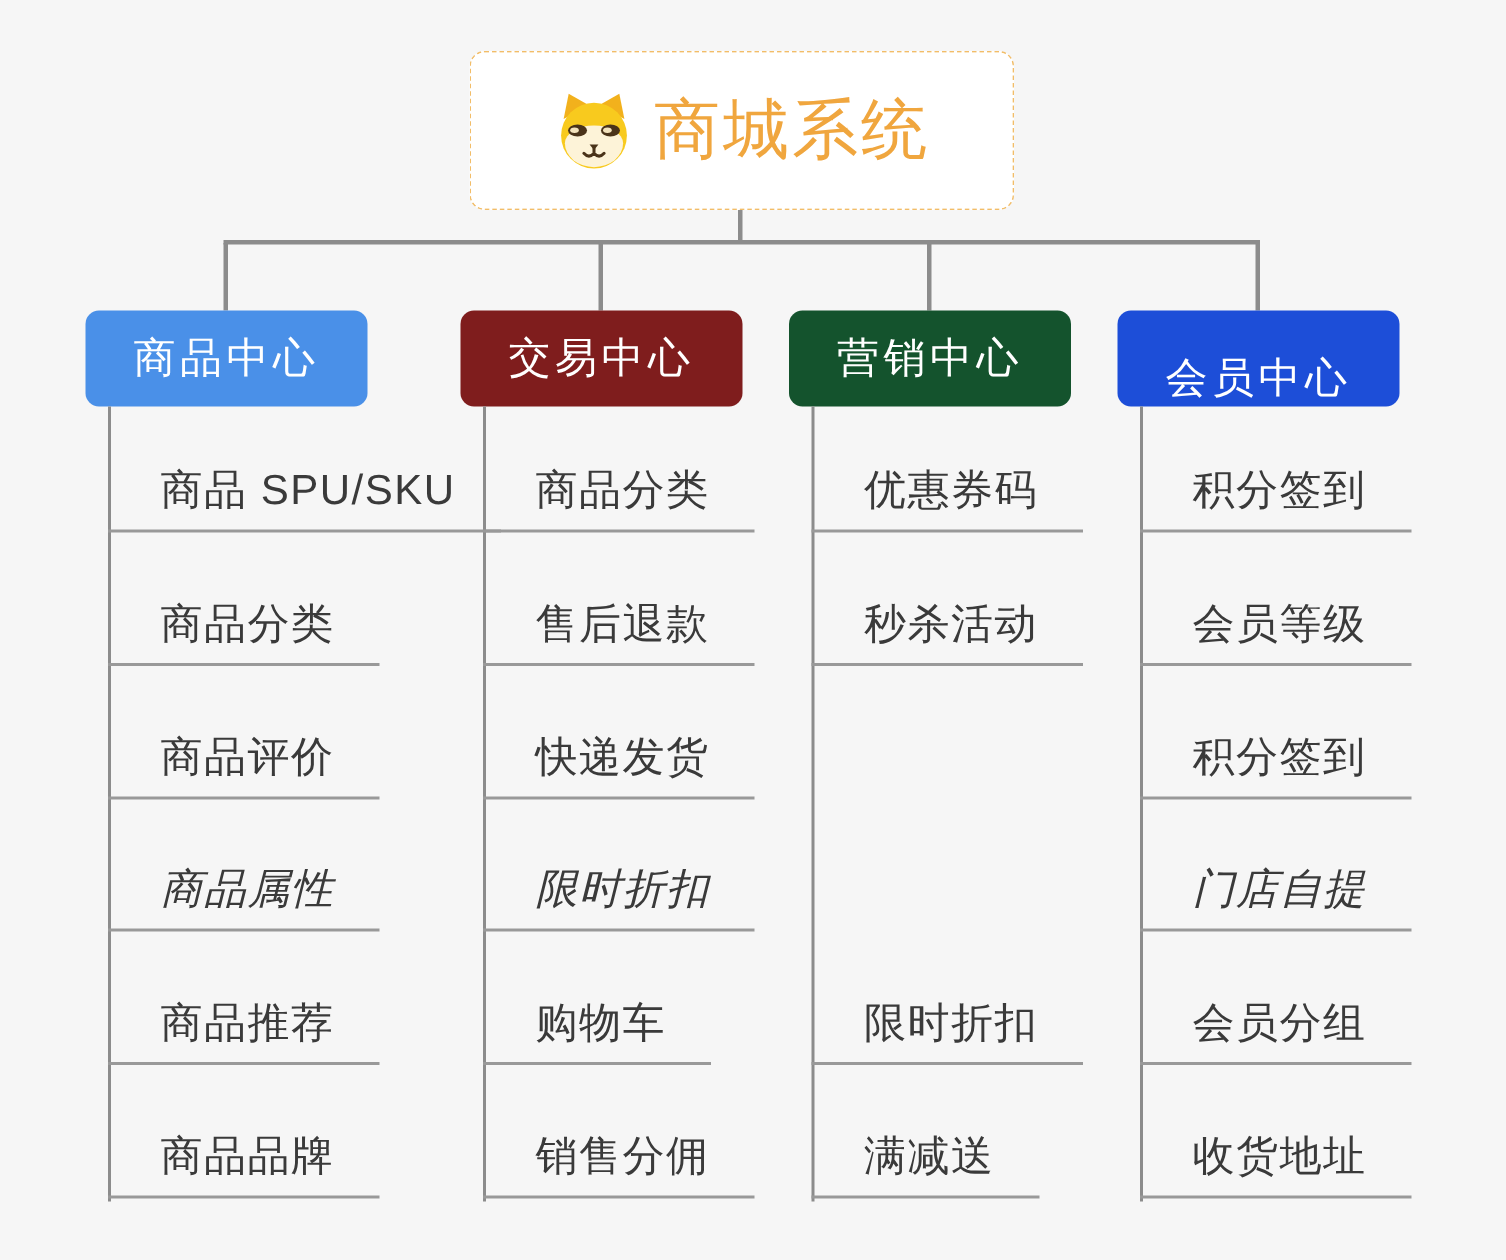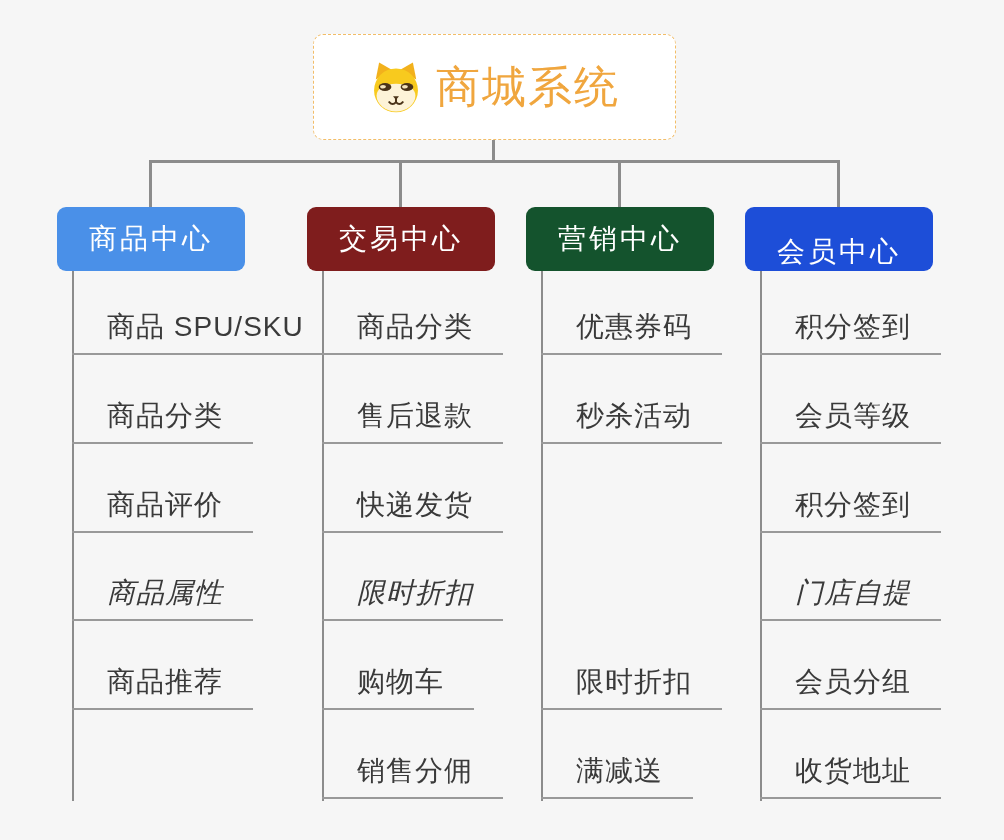--- a/index.html
+++ b/index.html
@@ -102,20 +102,21 @@
   <div class="branch b0">
     <div class="branch-box" style="background-color: rgb(74, 144, 232);">
       <span>商品中心</span>
     </div>
     <div class="vline"></div>
     <div class="child row-0">商品 SPU/SKU</div>
     <div class="child row-1">商品分类</div>
     <div class="child row-2">商品评价</div>
     <div class="child row-3">商品属性</div>
     <div class="child row-4">商品推荐</div>
+    <div class="child row-5">商品品牌</div>
   </div>
 
   <div class="branch b1">
     <div class="branch-box" style="background-color: #7f1d1d;">
       <span>交易中心</span>
     </div>
     <div class="vline"></div>
     <div class="child row-0">商品分类</div>
     <div class="child row-2">快递发货</div>
     <div class="child row-1">售后退款</div>

